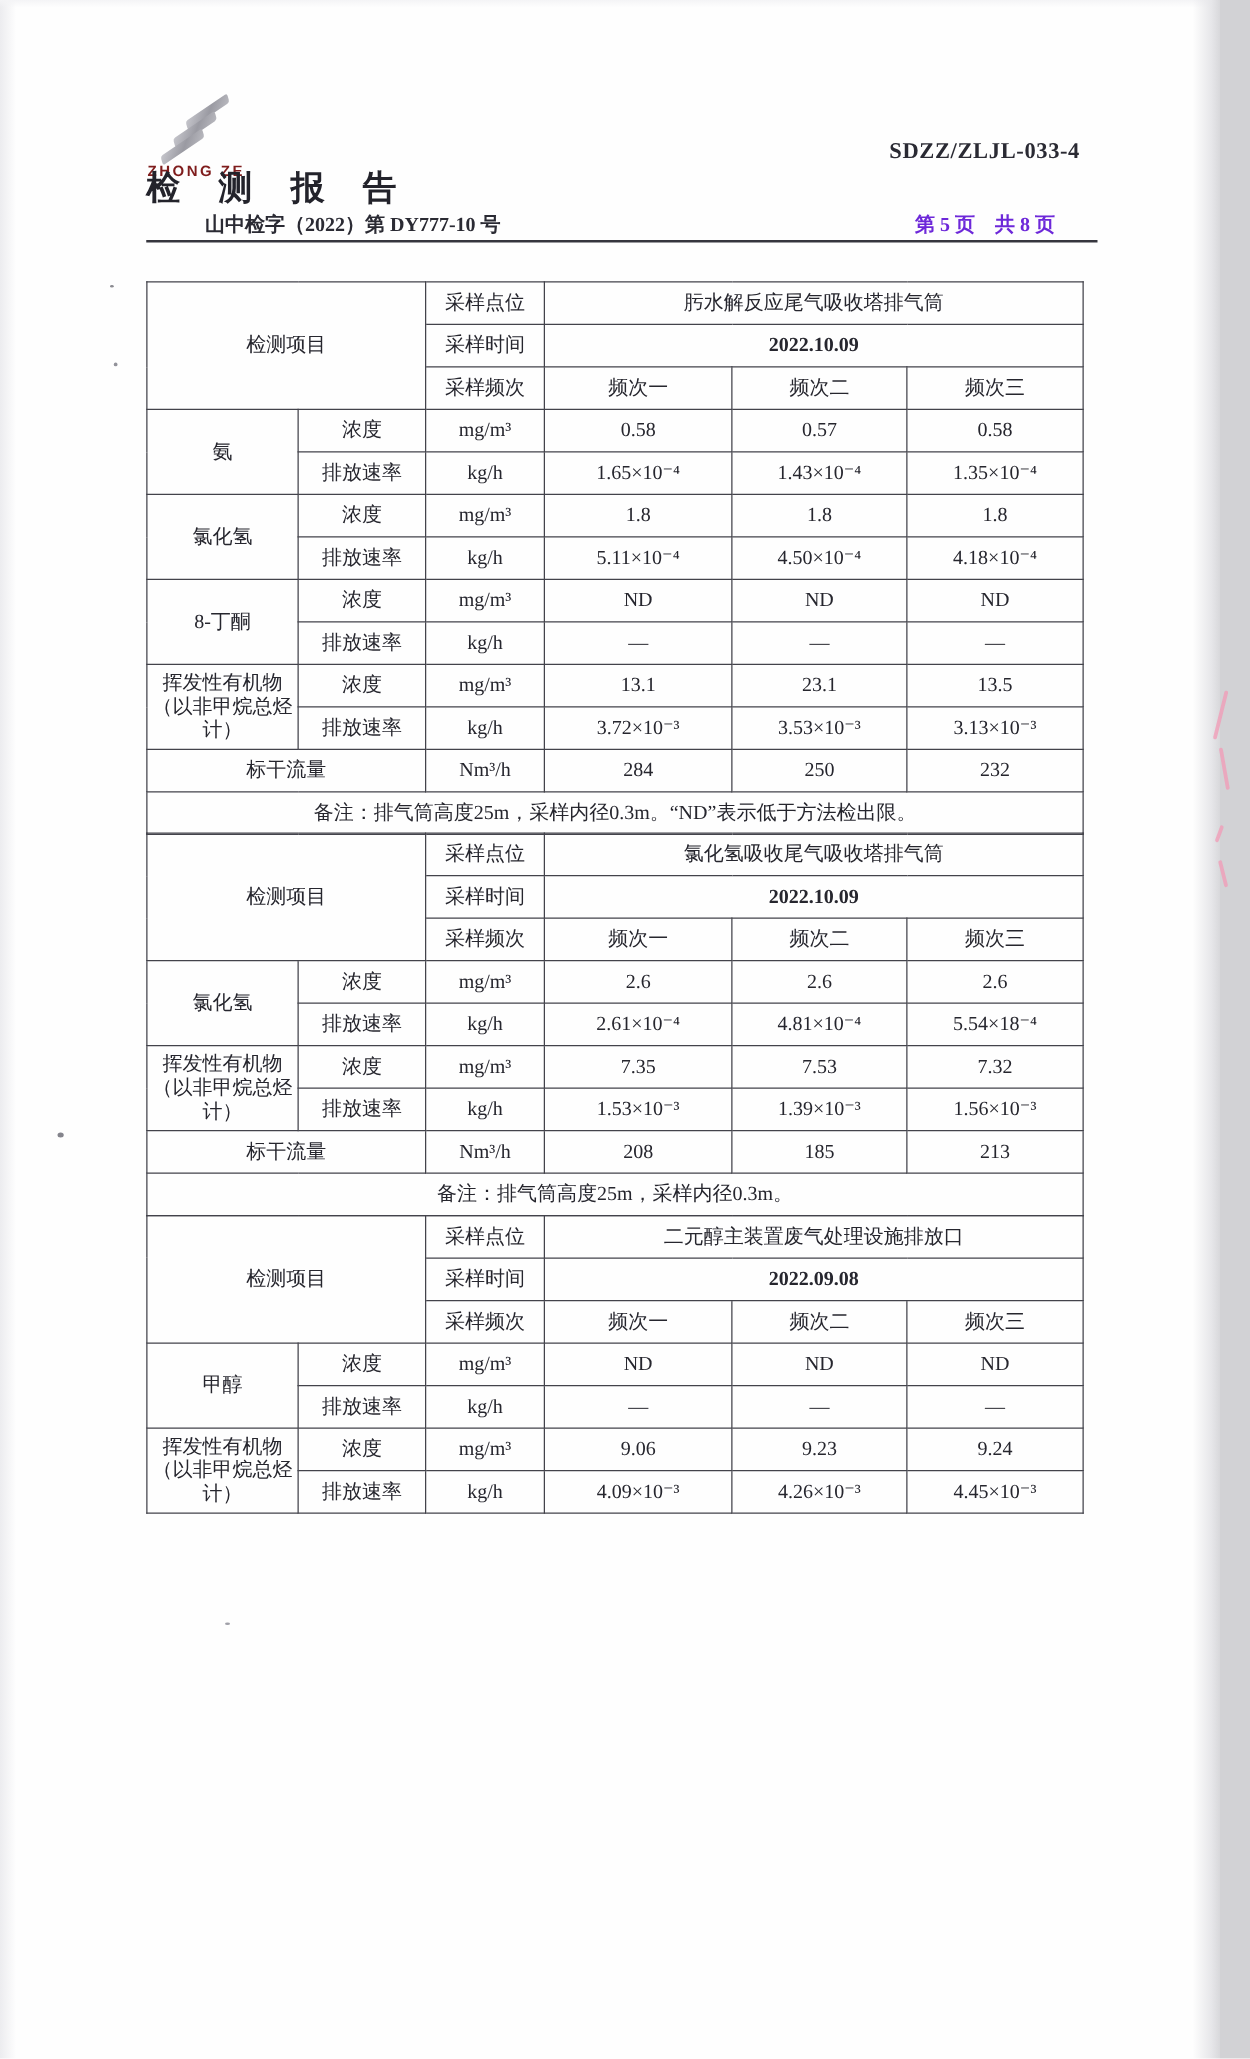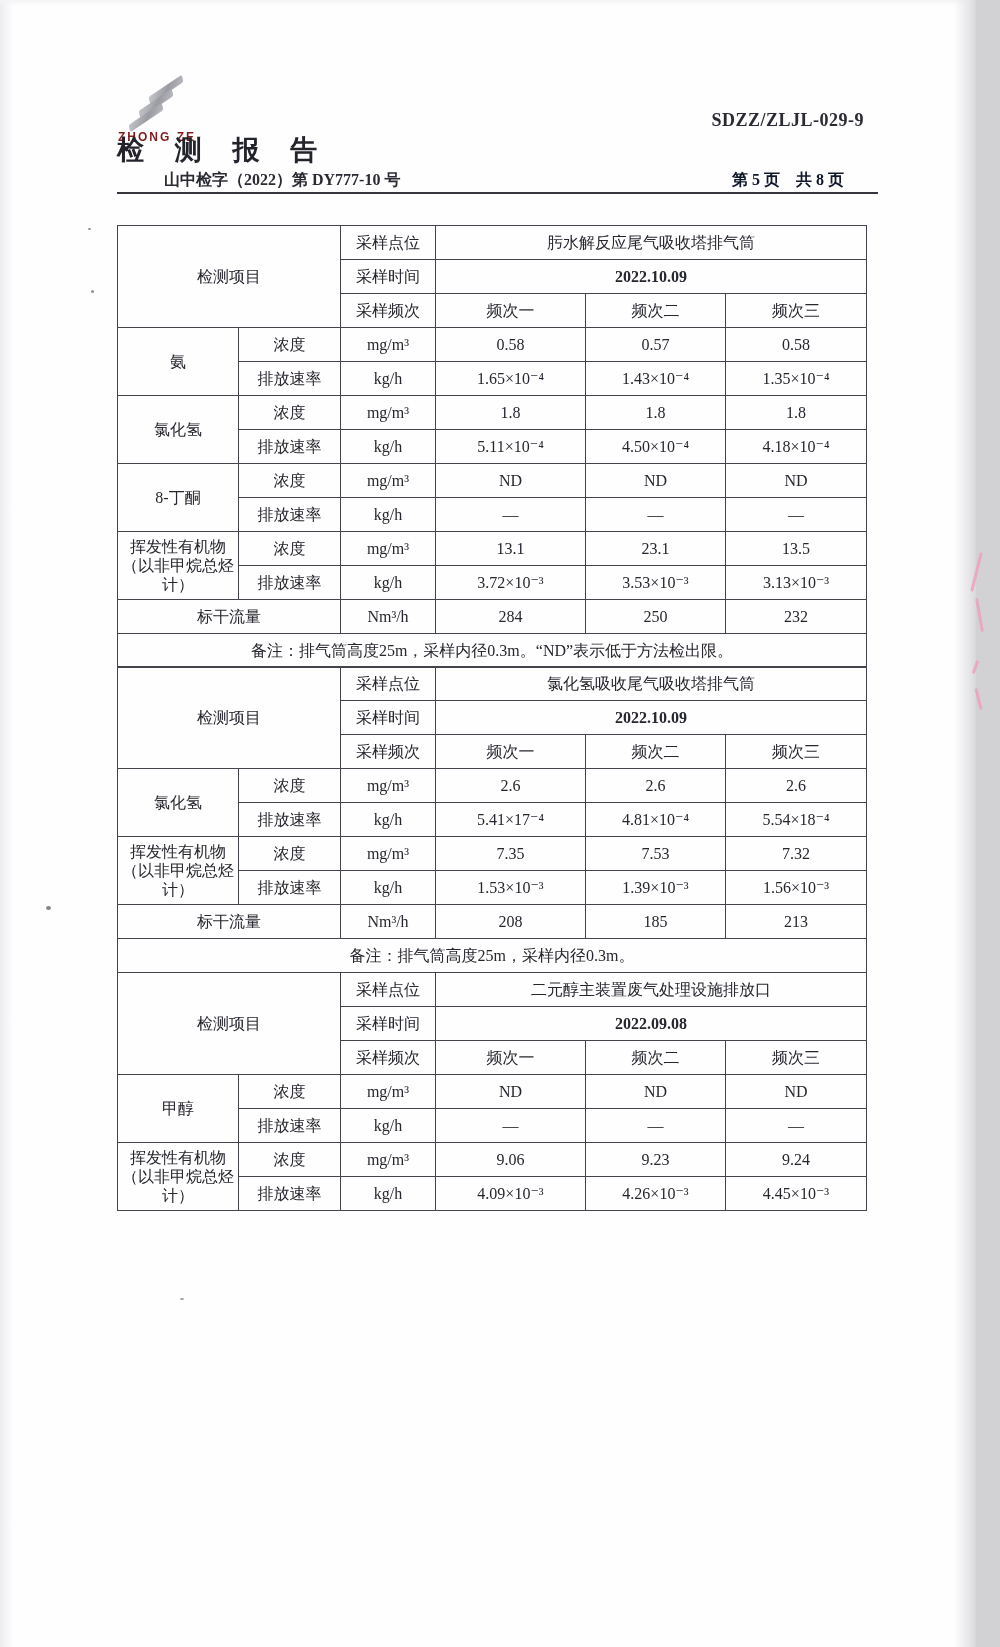--- a/index.html
+++ b/index.html
@@ -32,21 +32,21 @@
     font-family:"Liberation Sans","DejaVu Sans",sans-serif;
     font-size:12px;font-weight:bold;letter-spacing:2px;color:#7f1d1d;white-space:nowrap;}
 
   .doc-code{position:absolute;top:110px;right:136px;
     font-size:18px;font-weight:bold;letter-spacing:.5px;color:#2a2a33;}
   .report-title{position:absolute;left:117px;top:132px;width:720px;text-align:left;
     font-size:27px;font-weight:bold;letter-spacing:12px;color:#23232b;}
   .report-no{position:absolute;left:118px;top:170px;
     font-size:16px;font-weight:bold;color:#2a2a33;margin-left:46px;}
   .page-info{position:absolute;top:170px;right:156px;
-    font-size:16px;font-weight:bold;color:#0f172a;}
+    font-size:16px;font-weight:bold;color:#6d28d9;}
   .header-rule{position:absolute;left:117px;top:192px;width:761px;height:2.4px;background:#36363e;}
 
   
   .tables-wrap{position:absolute;left:117px;top:225px;width:749px;}
   table.report{border-collapse:collapse;table-layout:fixed;width:749px;}
   table.report + table.report{margin-top:-1.6px;}
   table.report td{
     border:1.6px solid #43434b;
     text-align:center;vertical-align:middle;
     font-size:16px;line-height:19px;color:#26262e;
@@ -73,21 +73,21 @@
   <div class="edge-right-soft"></div>
   <div class="edge-right"></div>
 
   <div class="logo">
     <div class="bar b1"></div>
     <div class="bar b2"></div>
     <div class="bar b3"></div>
     <div class="brand">ZHONG ZE</div>
   </div>
 
-  <div class="doc-code">SDZZ/ZLJL-029-9</div>
+  <div class="doc-code">SDZZ/ZLJL-033-4</div>
   <div class="report-title">检 测 报 告</div>
   <div class="report-no">山中检字（2022）第 DY777-10 号</div>
   <div class="page-info">第 5 页　共 8 页</div>
   <div class="header-rule"></div>
 
   <div class="tables-wrap">
 
     <table class="report">
       <colgroup>
           <col class="c1">
@@ -215,21 +215,21 @@
         <td rowspan="2">氯化氢</td>
         <td>浓度</td>
         <td>mg/m³</td>
         <td>2.6</td>
         <td>2.6</td>
         <td>2.6</td>
       </tr>
       <tr>
         <td>排放速率</td>
         <td>kg/h</td>
-        <td>5.41×17⁻⁴</td>
+        <td>2.61×10⁻⁴</td>
         <td>4.81×10⁻⁴</td>
         <td>5.54×18⁻⁴</td>
       </tr>
       <tr>
         <td rowspan="2">挥发性有机物（以非甲烷总烃计）</td>
         <td>浓度</td>
         <td>mg/m³</td>
         <td>7.35</td>
         <td>7.53</td>
         <td>7.32</td>

